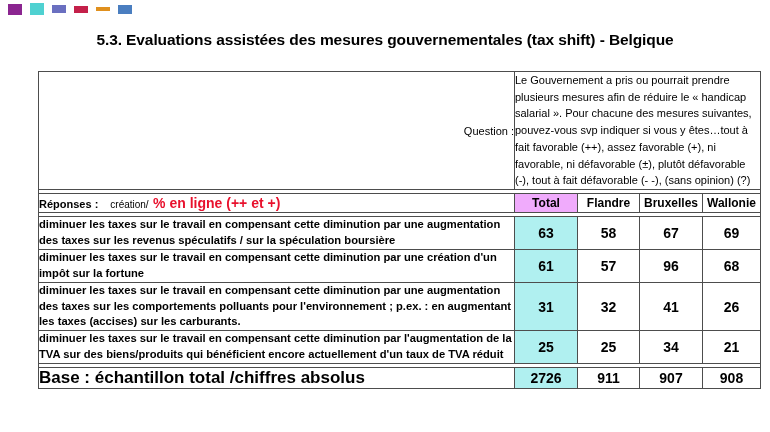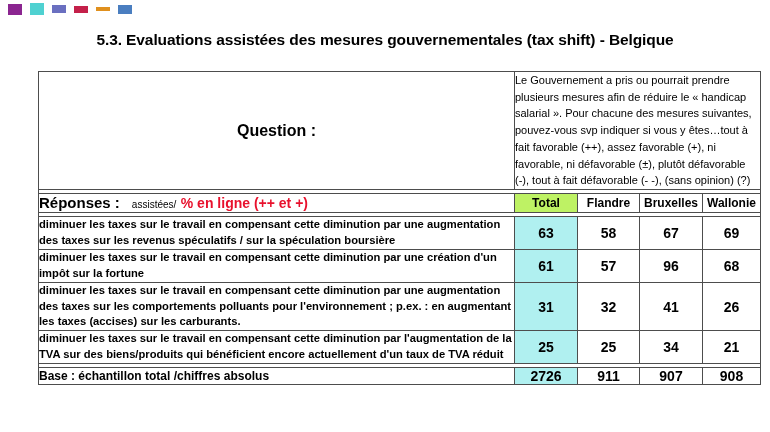--- a/index.html
+++ b/index.html
@@ -55,23 +55,23 @@
   }
   #survey-table td {
     border: 1px solid #4d4d4d;
     vertical-align: middle;
     padding: 0;
   }
 
   
   .q-label-cell {
     width: 86px;
-    text-align: center;
-    font-size: 16px;
-    font-weight: bold;
+    text-align: right;
+    font-size: 11px;
+    font-weight: normal;
     padding: 4px 2px 4px 0;
   }
   .q-text-cell {
     font-size: 11px;
     line-height: 1.52;
     padding: 4px 6px 5px 6px;
     text-align: left;
   }
 
   
@@ -84,21 +84,21 @@
     background: #fff;
     padding: 0;
   }
 
   
   .resp-cell {
     padding: 5px 0 5px 10px;
     white-space: nowrap;
   }
   .resp-lead {
-    font-size: 15px;
+    font-size: 11px;
     font-weight: bold;
     text-align: center;
   }
   .resp-sub {
     font-size: 10px;
     margin-left: 12px;
   }
   .resp-red {
     font-size: 14px;
     font-weight: bold;
@@ -124,21 +124,21 @@
     text-align: center;
     font-size: 14px;
     font-weight: bold;
   }
 
   
   .hl { background: #b0f0f0; }
 
   
   .base-cell {
-    font-size: 12px;
+    font-size: 17px;
     font-weight: bold;
     padding: 6px 0 6px 10px;
     white-space: nowrap;
   }
 
   
   col.c-stmt  { width: 476px; }
   col.c-total { width: 63px; }
   col.c-fl    { width: 62px; }
   col.c-br    { width: 63px; }
@@ -172,24 +172,24 @@
       <td class="q-label-cell" style="border-color: rgb(77, 77, 77);">Question :</td>
       <td class="q-text-cell" colspan="4" style="border-color: rgb(77, 77, 77);">Le Gouvernement a pris ou pourrait prendre plusieurs mesures afin de réduire le « handicap salarial ». Pour chacune des mesures suivantes, pouvez-vous svp indiquer si vous y êtes…tout à fait favorable (++), assez favorable (+), ni favorable, ni défavorable (±), plutôt défavorable (-), tout à fait défavorable (- -), (sans opinion)  (?)</td>
     </tr>
 
     <tr class="spacer-row">
       <td colspan="5" style="border-color: rgb(77, 77, 77);"></td>
     </tr>
 
     <tr>
       <td class="resp-cell" style="border-color: rgb(77, 77, 77);">
-        <span class="resp-lead">Réponses :</span><span class="resp-sub">assistées/</span>
+        <span class="resp-lead">Réponses :</span><span class="resp-sub">création/</span>
         <span class="resp-red" style="color: rgb(232, 17, 45);">% en ligne (++ et +)</span>
       </td>
-      <td class="col-head hl" style="background: #bef264; border-color: rgb(77, 77, 77);">Total</td>
+      <td class="col-head hl" style="background: #f0abfc; border-color: rgb(77, 77, 77);">Total</td>
       <td class="col-head" style="border-color: rgb(77, 77, 77);">Flandre</td>
       <td class="col-head" style="border-color: rgb(77, 77, 77);">Bruxelles</td>
       <td class="col-head" style="border-color: rgb(77, 77, 77); margin-top: 10px;">Wallonie</td>
     </tr>
 
     <tr class="spacer-row">
       <td colspan="5" style="border-color: rgb(77, 77, 77);"></td>
     </tr>
 
     <tr>

